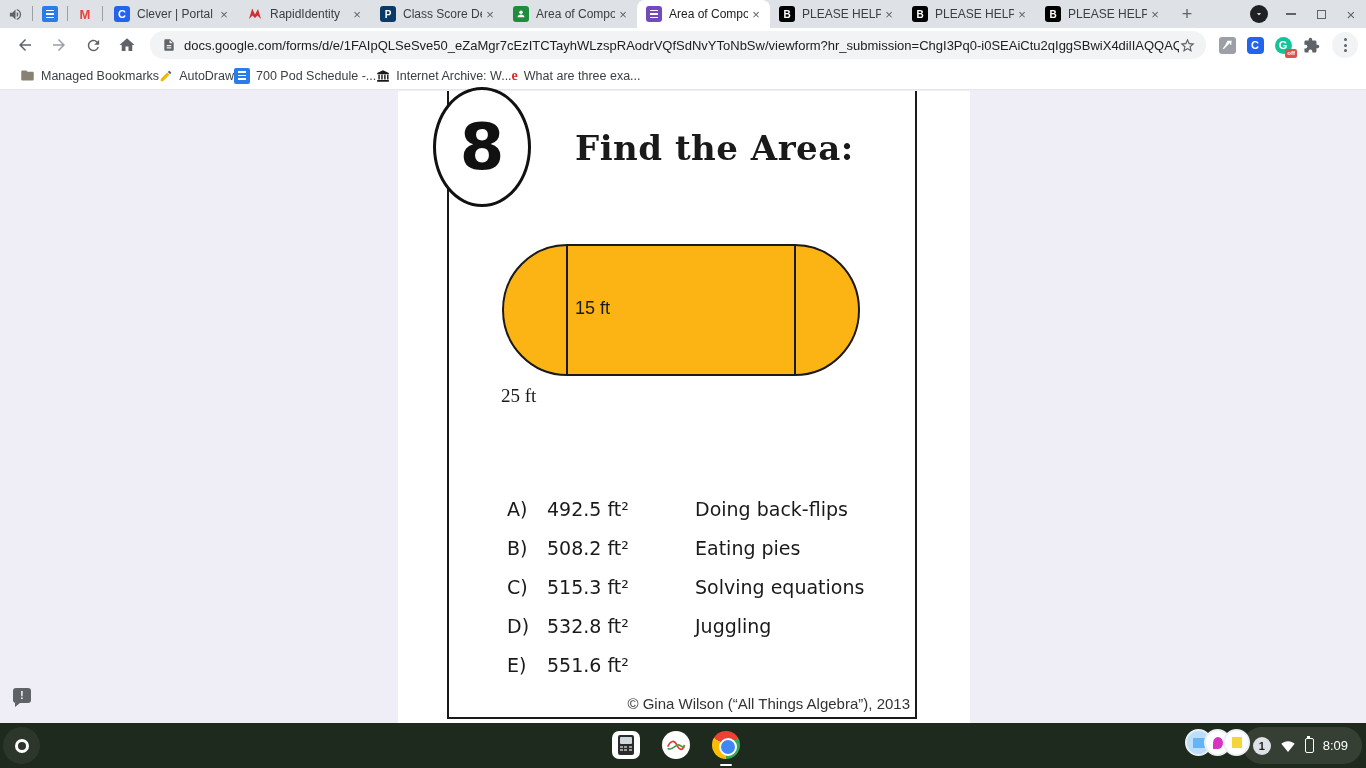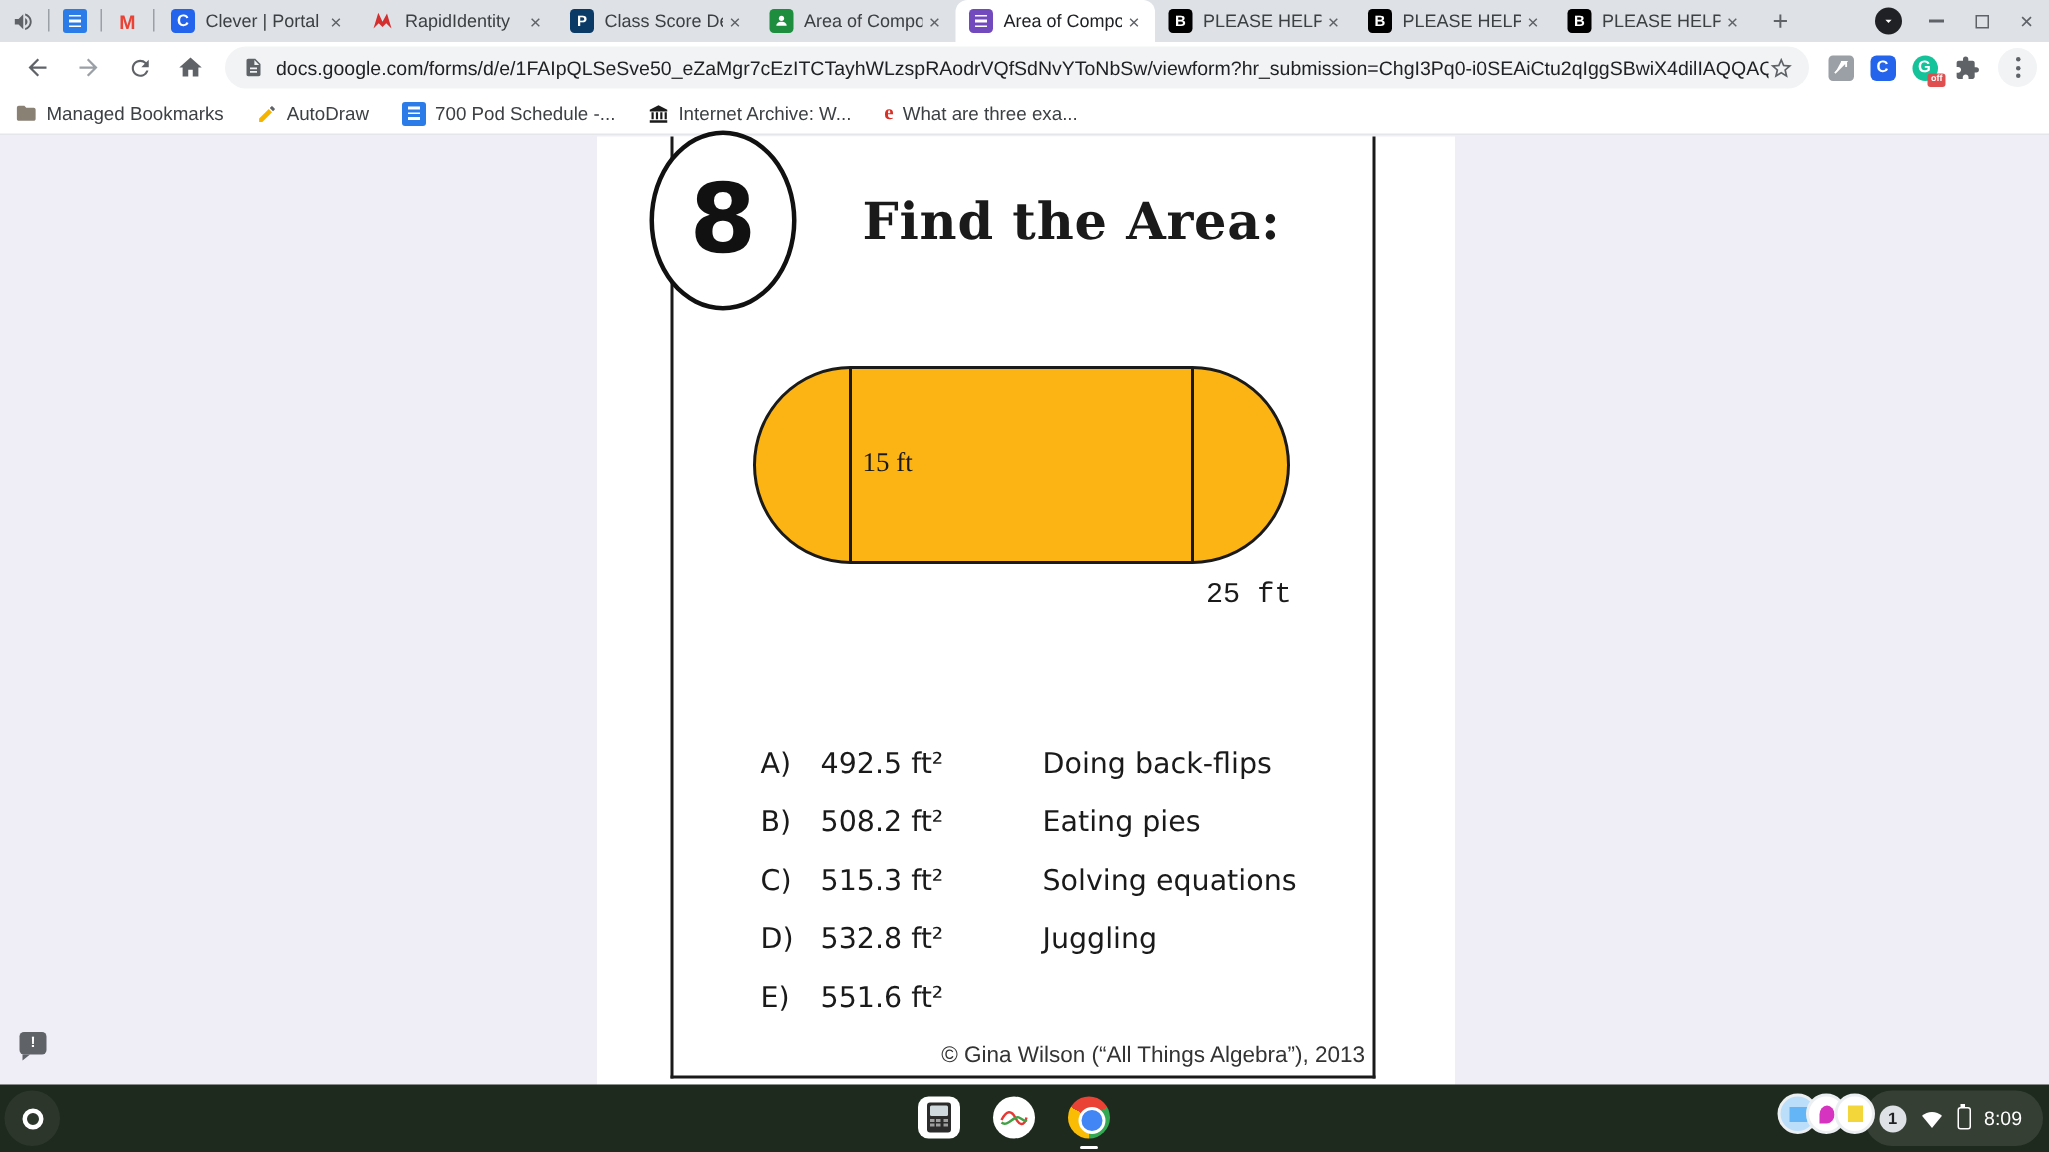--- a/index.html
+++ b/index.html
@@ -44,34 +44,34 @@
   .ext-zone { display:flex; align-items:center; gap:6px; margin-left:4px; }
   .ext-icon { width:22px; height:22px; display:flex; align-items:center; justify-content:center; position:relative; }
   .clever-ext { width:17px; height:17px; background:#2464EC; border-radius:4px; color:#fff; font-weight:bold; font-size:11px; display:flex; align-items:center; justify-content:center; }
   .grammarly { width:17px; height:17px; background:#15C39A; border-radius:50%; color:#fff; font-weight:bold; font-size:11px; display:flex; align-items:center; justify-content:center; }
   .off-badge { position:absolute; right:-3px; bottom:-2px; background:#E04F4F; color:#fff; font-size:6px; font-weight:bold; padding:0.5px 2px; border-radius:2px; line-height:1.3; }
   .share-ext { width:17px; height:17px; background:#9AA0A6; border-radius:3px; display:flex; align-items:center; justify-content:center; }
   .menu-circle { width:26px; height:26px; border-radius:50%; background:#F1F3F4; display:flex; flex-direction:column; align-items:center; justify-content:center; gap:2.5px; margin-left:4px; }
   .menu-circle i { width:3px; height:3px; border-radius:50%; background:#5F6368; display:block; }
 
   
-  .bookmarks { position:absolute; top:62px; left:0; width:1366px; height:28px; background:#fff; display:flex; align-items:center; padding:0 10px; gap:22px; border-bottom:1px solid #E4E6EA; }
+  .bookmarks { position:absolute; top:62px; left:0; width:1366px; height:28px; background:#fff; display:flex; align-items:center; padding:0 20px; border-bottom:1px solid #E4E6EA; }
   .bm { display:flex; align-items:center; gap:6px; font-size:12.5px; color:#3C4043; white-space:nowrap; }
   .red-e { color:#D93025; font-weight:bold; font-size:14px; font-family:"Liberation Serif", serif; }
 
   
   .content { position:absolute; top:91px; left:0; width:1366px; height:632px; background:#EFEDF6; }
   .form-col { position:absolute; left:398px; top:0; width:572px; height:632px; background:#fff; }
   .card { position:absolute; left:49px; top:0; width:470px; height:628px; border:2px solid #1A1A1A; border-top:none; background:#fff; }
   .q-circle { position:absolute; left:-16px; top:-4px; width:98px; height:120px; background:#fff; border:3px solid #111; border-radius:50%; display:flex; align-items:center; justify-content:center; }
   .q-num { font-family:"DejaVu Sans", sans-serif; font-weight:900; font-size:64px; color:#111; }
   .q-title { position:absolute; left:126px; top:37px; font-family:"DejaVu Serif", serif; font-weight:bold; font-size:34px; color:#1A1A1A; letter-spacing:0.5px; }
   .stadium-wrap { position:absolute; left:52px; top:152px; width:360px; height:134px; }
-  .dim-h { position:absolute; left:74px; top:55px; font-size:18px; color:#1A1A1A; font-family:Liberation Serif, serif; }
-  .dim-w { position:absolute; left:52px; top:294px; width:360px; text-align:right; font-size:19px; color:#1A1A1A; font-family:Liberation Mono, monospace; }
+  .dim-h { position:absolute; left:74px; top:55px; font-size:18px; color:#1A1A1A; font-family:Liberation Sans, sans-serif; }
+  .dim-w { position:absolute; left:52px; top:294px; width:360px; text-align:left; font-size:19px; color:#1A1A1A; font-family:Liberation Serif, serif; }
   .choices { position:absolute; left:58px; top:398px; width:400px; display:flex; flex-direction:column; }
   .choice-row { display:flex; height:39px; align-items:center; font-family:"DejaVu Sans", sans-serif; font-size:19px; color:#1A1A1A; }
   .choice-row .letter { width:40px; }
   .choice-row .value { width:148px; }
   .choice-row .activity { flex:1; }
   .copyright { position:absolute; right:5px; bottom:5px; font-size:15px; color:#333; font-family:"Liberation Sans", sans-serif; }
   .report-bubble { position:absolute; left:13px; top:597px; width:18px; height:15px; background:#5F6368; border-radius:3px; color:#fff; font-size:10px; font-weight:bold; text-align:center; line-height:15px; }
   .report-bubble:after { content:""; position:absolute; left:2px; bottom:-4px; border-left:5px solid #5F6368; border-bottom:4px solid transparent; }
 
   

